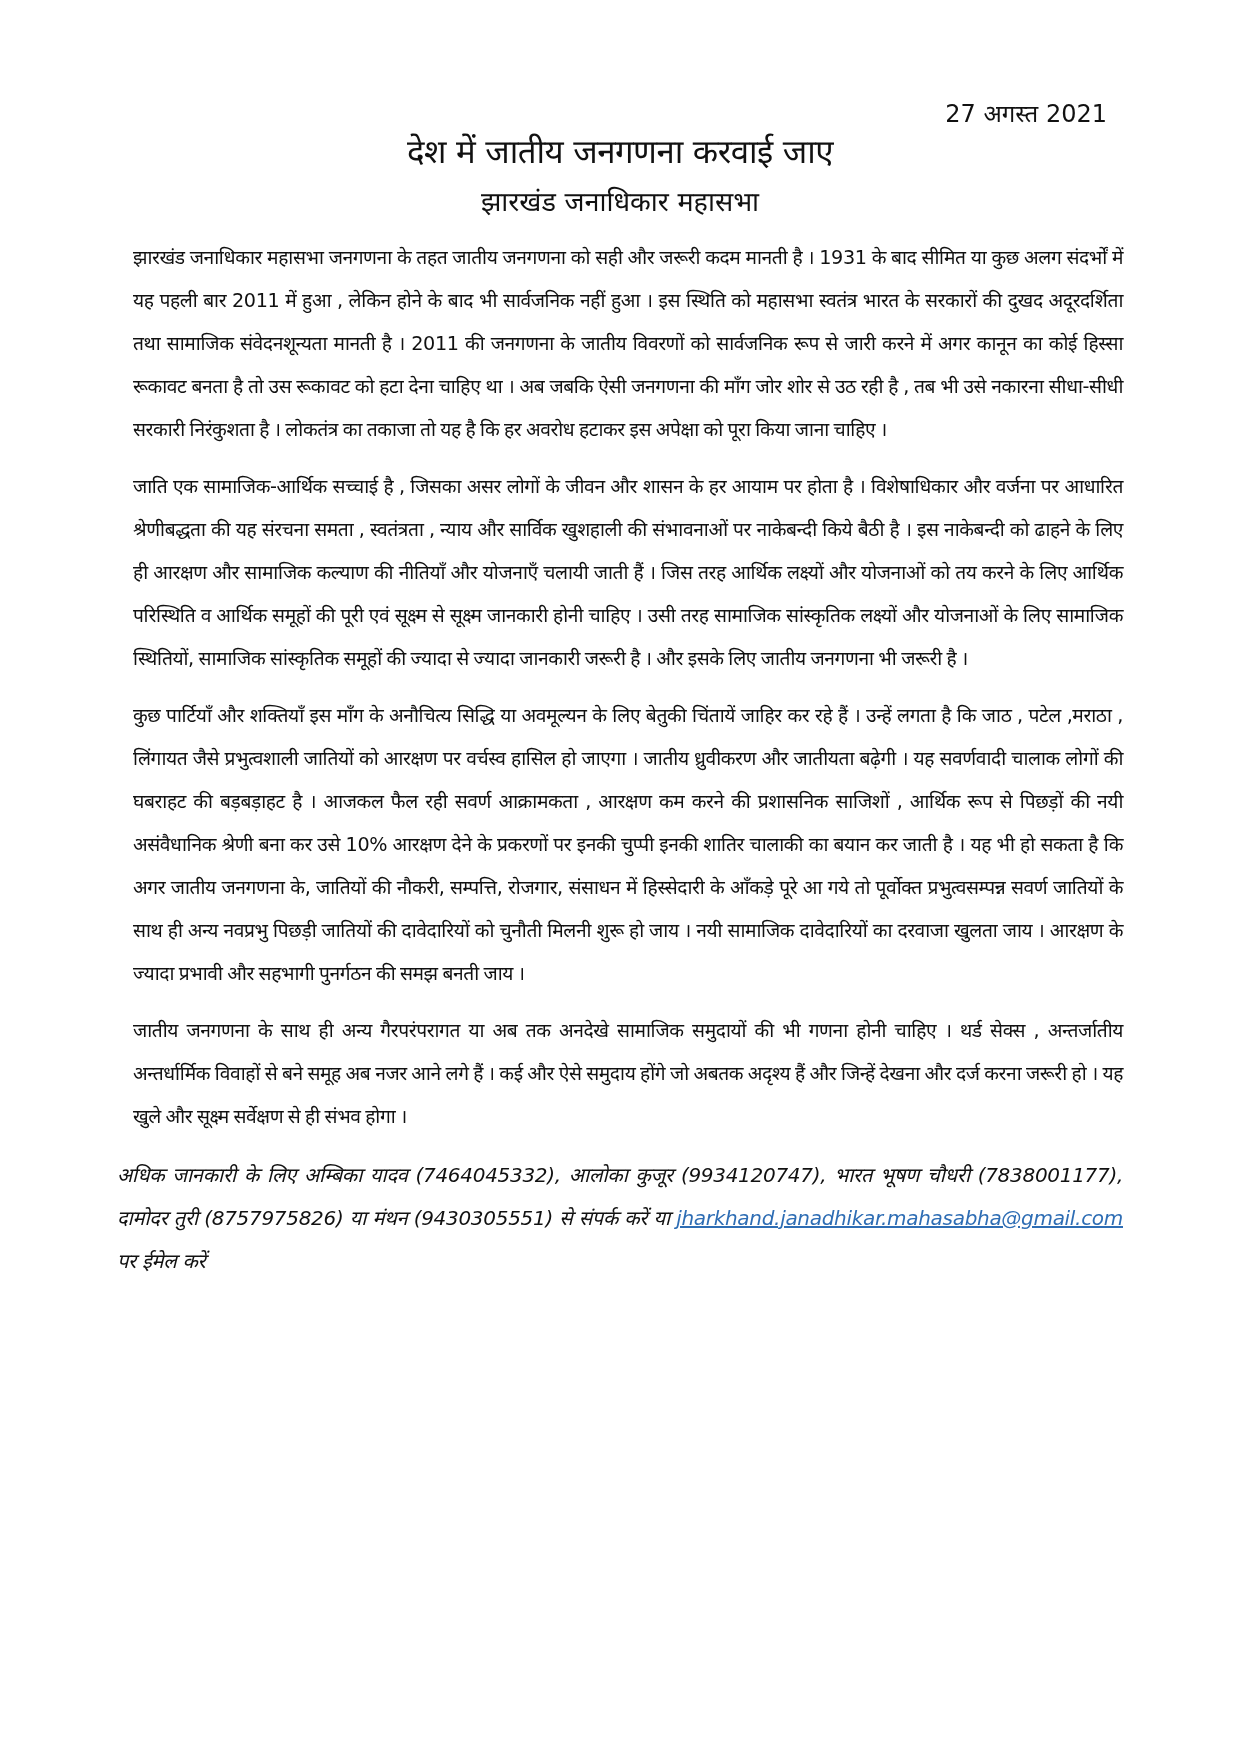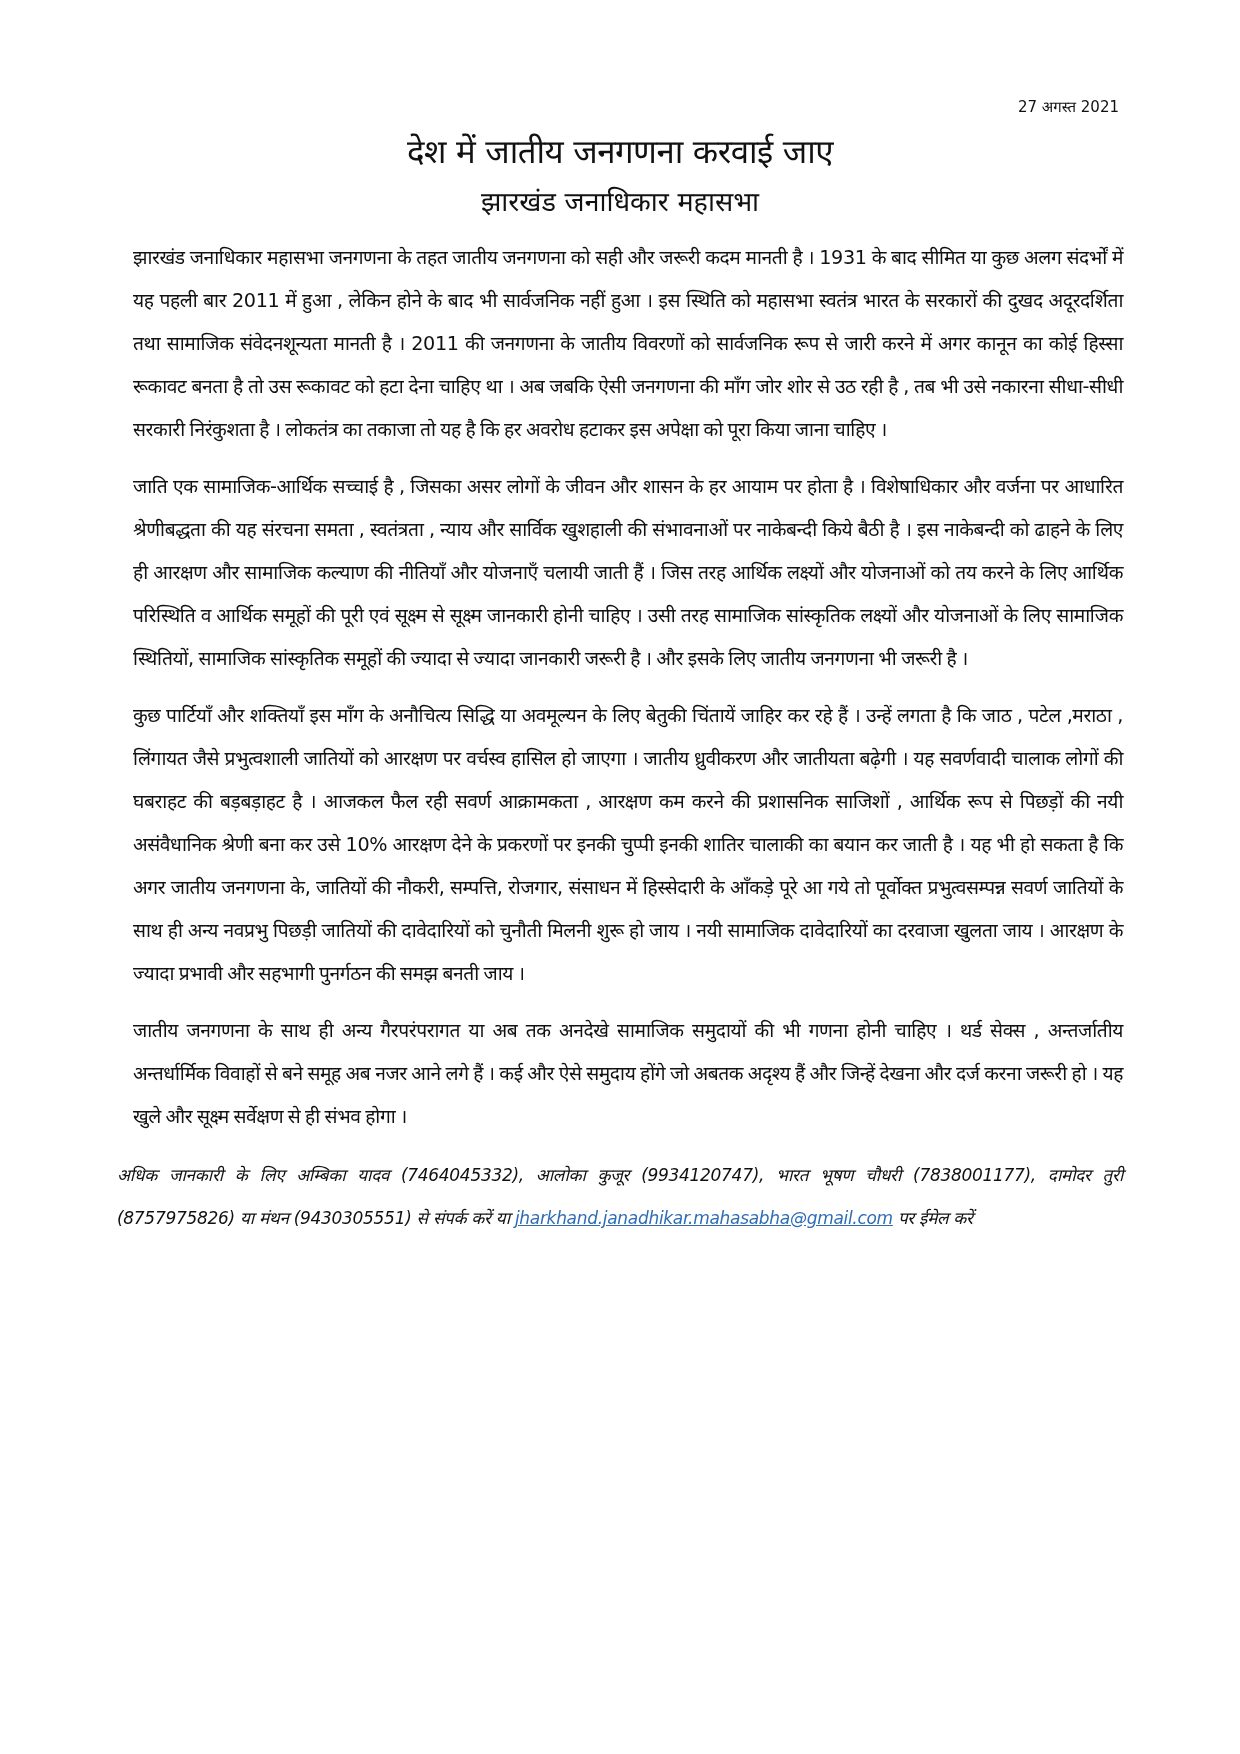--- a/index.html
+++ b/index.html
@@ -1,27 +1,27 @@
 <!DOCTYPE html>
 <html><head>
 <meta charset="utf-8">
 <style>
   html, body { margin: 0; padding: 0; background: #ffffff; }
   body { width: 1240px; height: 1754px; position: relative; overflow: hidden;
          font-family: "DejaVu Sans", "Liberation Sans", sans-serif; color: #111; }
   .page { position: absolute; left: 117px; top: 0; width: 1006px; }
-  .date { position: absolute; top: 96px; right: 4px; font-size: 15px; }
+  .date { position: absolute; top: 96px; right: 16px; font-size: 24px; }
   .title { position: absolute; top: 128px; left: 0; width: 1006px; text-align: center;
            font-size: 33px; font-weight: normal; letter-spacing: -0.5px; }
   .subtitle { position: absolute; top: 182px; left: 0; width: 1006px; text-align: center;
               font-size: 27px; font-weight: normal; }
   .body { position: absolute; top: 236px; left: 0; width: 1006px; }
   .para { margin: 0 0 14px 16px; font-size: 19.2px; line-height: 43px; text-align: justify;
           letter-spacing: -0.4px; word-spacing: -1px; }
-  .contact { font-style: italic; font-size: 17px; line-height: 43px; text-align: justify;
+  .contact { font-style: italic; font-size: 20px; line-height: 43px; text-align: justify;
              margin-top: 16px; letter-spacing: -0.3px; }
   .email { color: #2e6db4; text-decoration: underline; }
 </style>
 </head>
 <body>
 
 <div class="page">
   <div class="date">27 अगस्त 2021</div>
   <div class="title">देश में जातीय जनगणना करवाई जाए</div>
   <div class="subtitle">झारखंड जनाधिकार महासभा</div>

